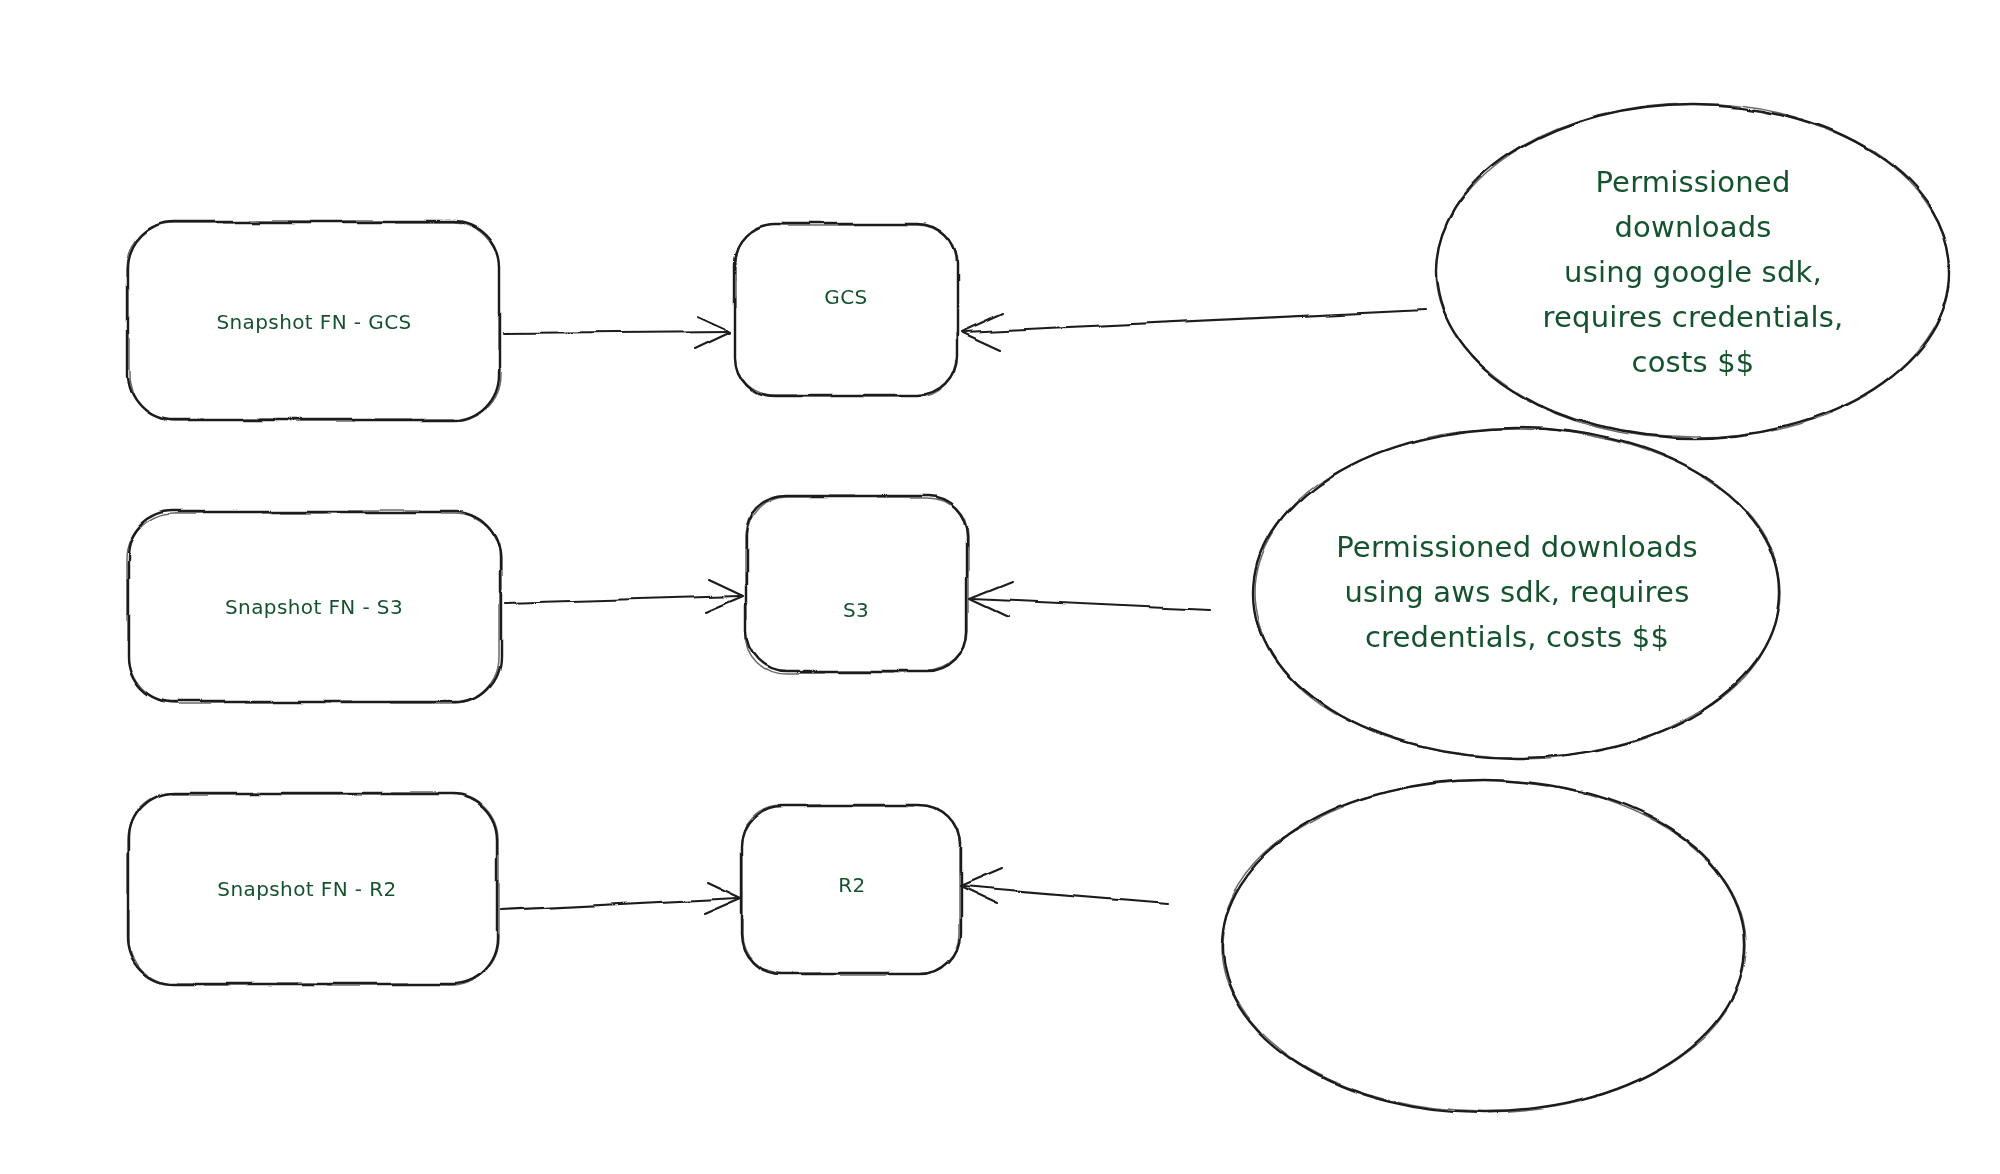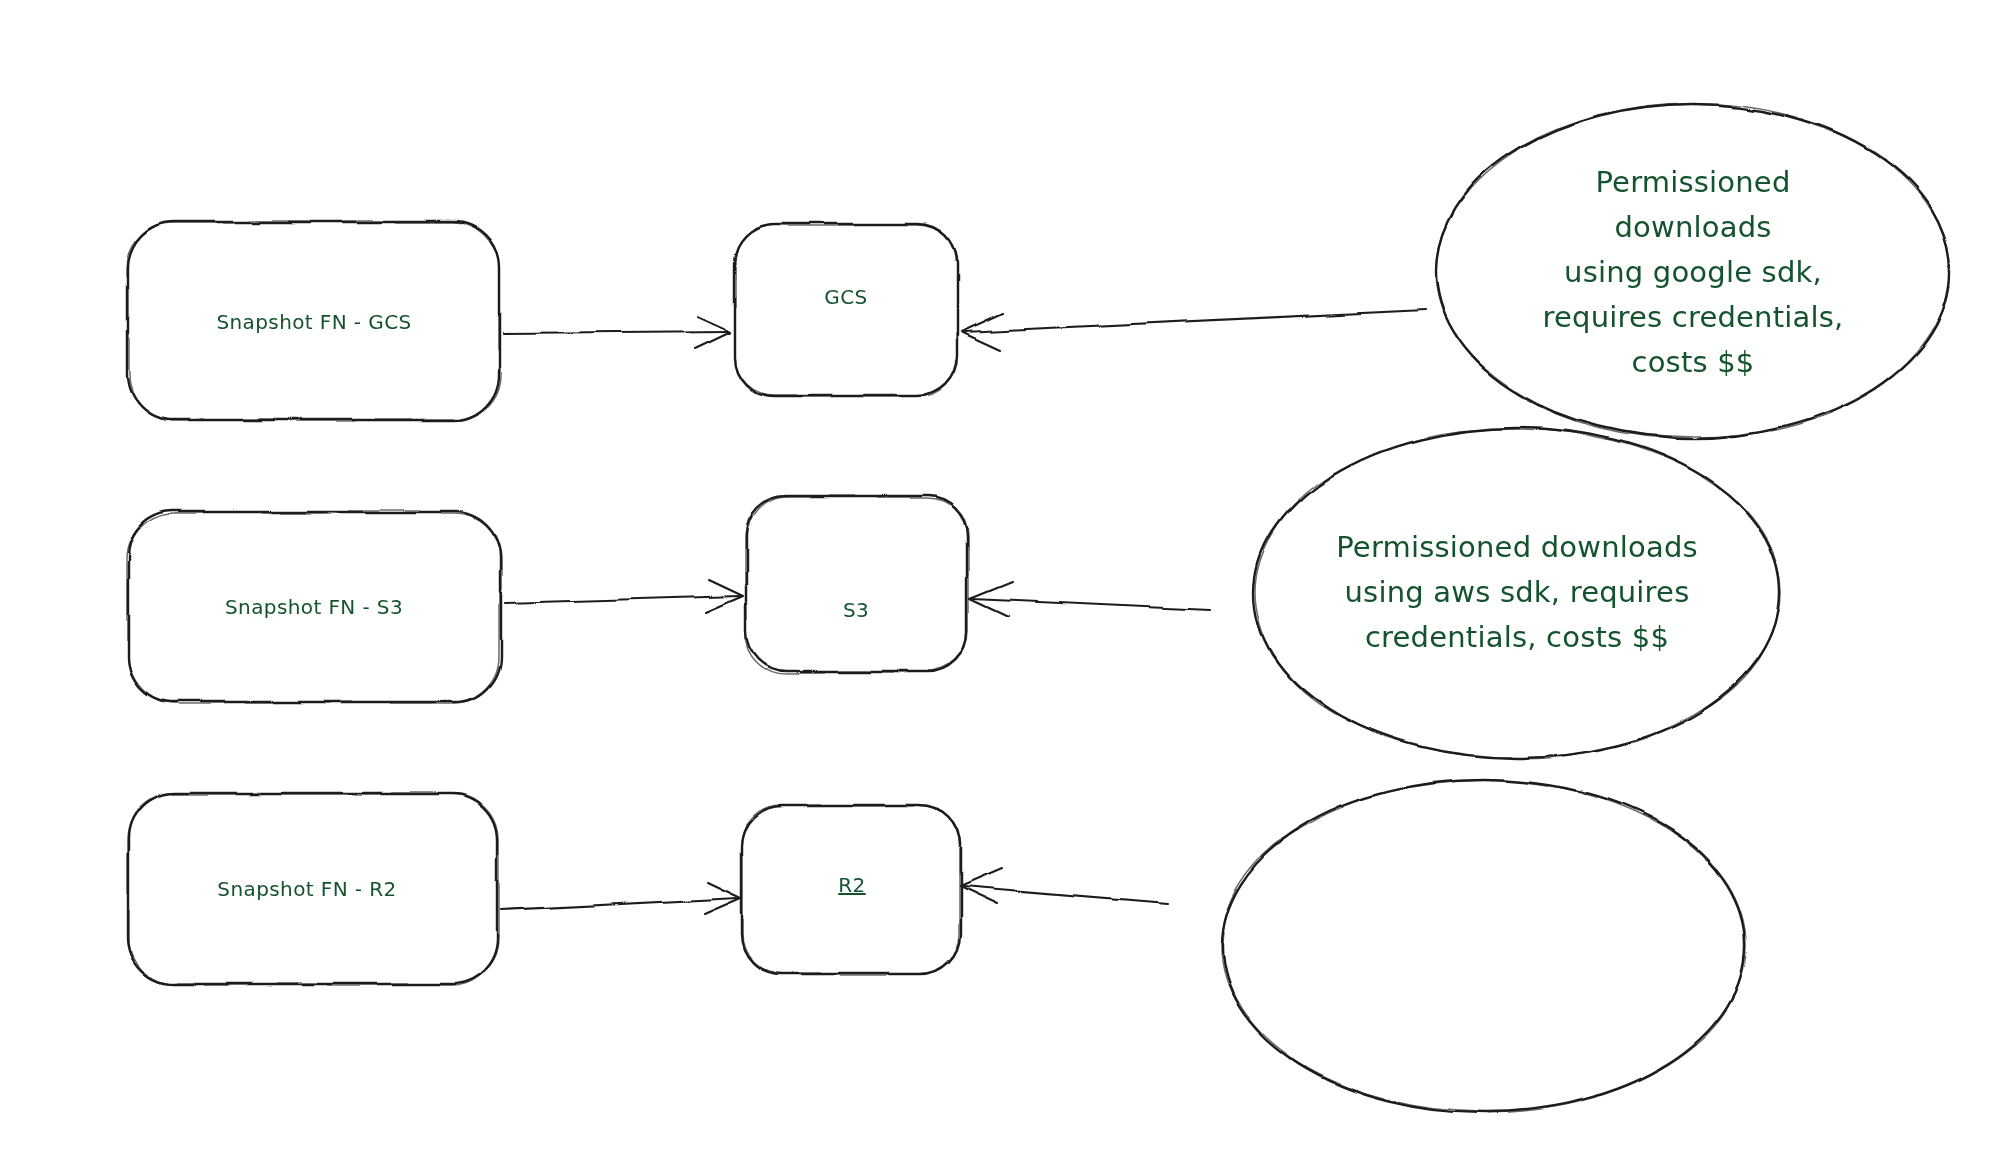--- a/index.html
+++ b/index.html
@@ -117,15 +117,15 @@
 requires credentials,
 costs $$</div>
 
   <div class="label node-label" style="left:314px; top:607px;">Snapshot FN - S3</div>
   <div class="label node-label" style="left:856px; top:585px;margin-top:25px;">S3</div>
   <div class="label note-label" style="left:1517px; top:592px;">Permissioned downloads
 using aws sdk, requires
 credentials, costs $$</div>
 
   <div class="label node-label" style="left:307px; top:889px;">Snapshot FN - R2</div>
-  <div class="label node-label" style="left:852px; top:885px;text-decoration:underline;">R2</div>
+  <div class="label node-label" style="left:852px; top:885px;">R2</div>
 
 </div>
 
 </body></html>

